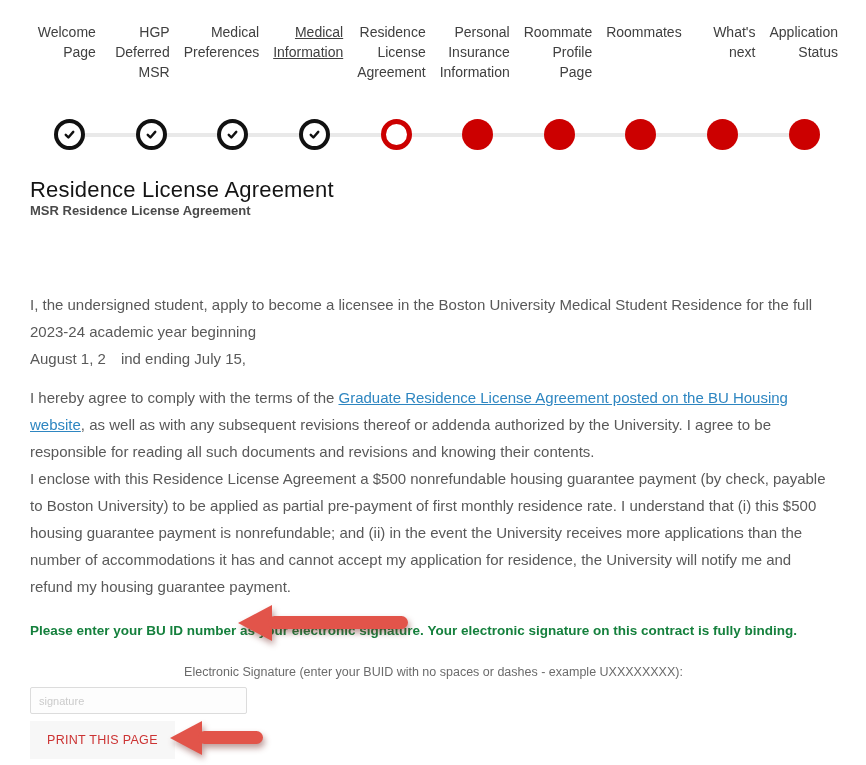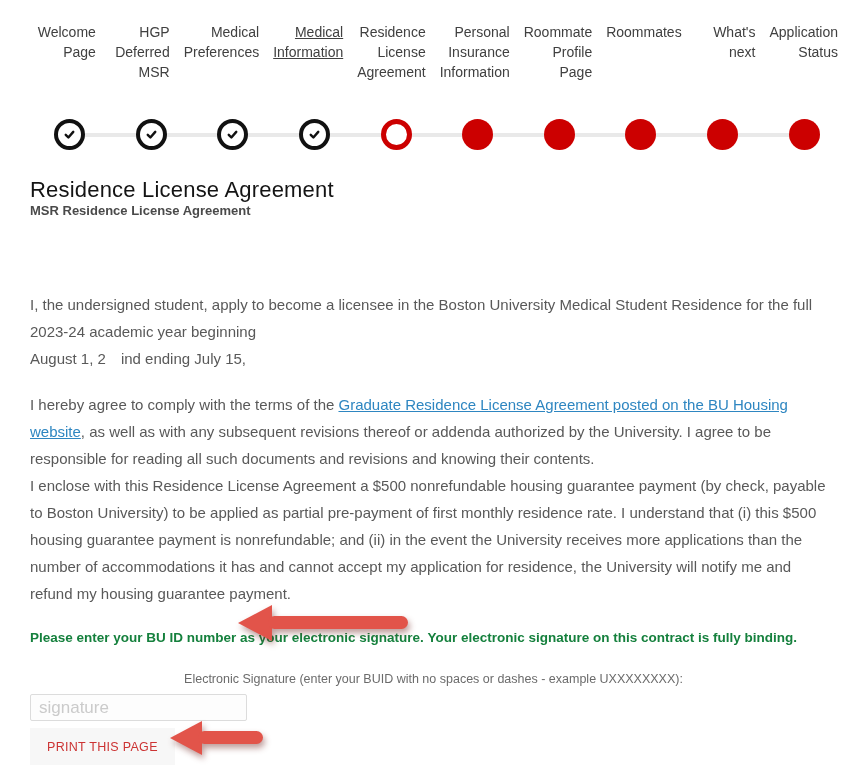--- a/index.html
+++ b/index.html
@@ -79,21 +79,21 @@
     font-size: 13px;
     font-weight: 700;
     color: #4a4a4a;
   }
   .para {
     font-size: 15px;
     line-height: 27px;
     color: #595959;
   }
   .para-1 { margin-top: 73px; }
-  .para-2 { margin-top: 19px; }
+  .para-2 { margin-top: 12px; }
   .para-3 { }
   .redact-gap { display: inline-block; width: 15px; }
   .doc-link { color: #2e86c1; text-decoration: underline; cursor: pointer; }
 
   .sig-instruction {
     margin-top: 21px;
     font-size: 13.5px;
     font-weight: 700;
     color: #15803d;
     line-height: 20px;
@@ -106,21 +106,21 @@
   }
   .sig-input {
     display: block;
     margin-top: 8px;
     width: 217px; height: 27px;
     border: 1px solid #dcdcdc;
     border-radius: 2px;
     background: #fdfdfd;
     padding: 0 8px;
     font-family: "Liberation Sans", sans-serif;
-    font-size: 17px;
+    font-size: 11px;
     color: #444;
     outline: none;
   }
   .sig-input::placeholder { color: #cbcbcb; }
 
   .print-button {
     display: inline-block;
     margin-top: 7px;
     background: #f7f7f7;
     color: #cc3333;

